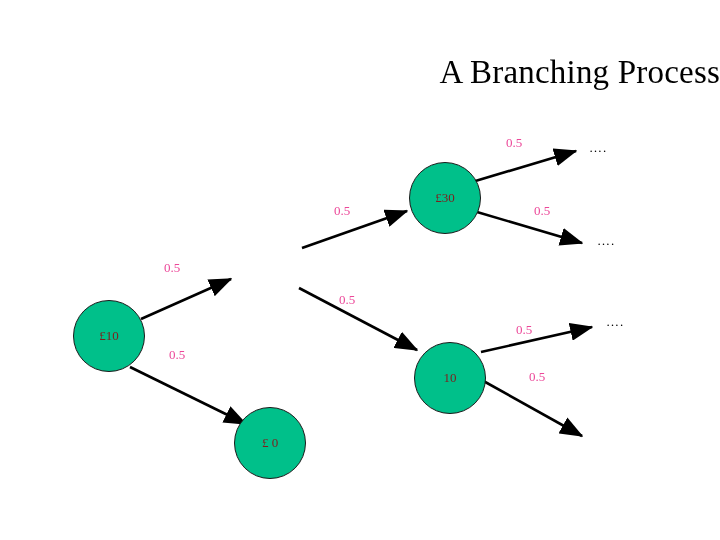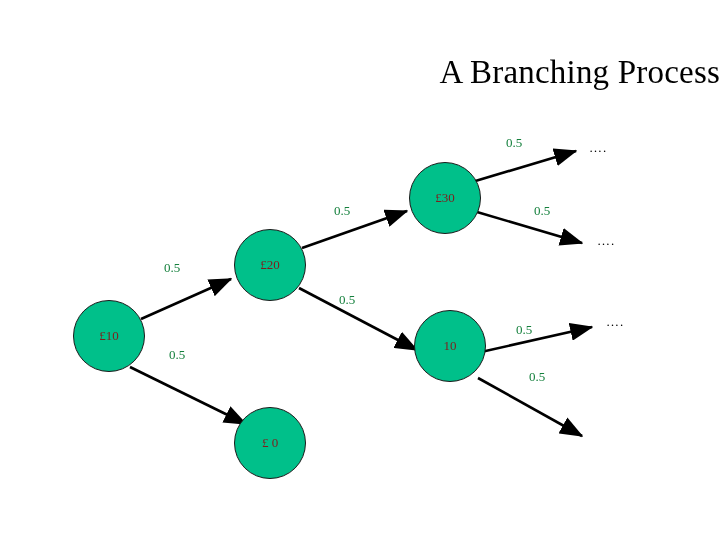--- a/index.html
+++ b/index.html
@@ -47,21 +47,21 @@
     justify-content: center;
     font-family: "Liberation Serif", serif;
     font-size: 13px;
     color: #7f1d1d;
     z-index: 3;
   }
   .plabel {
     position: absolute;
     font-family: "Liberation Serif", serif;
     font-size: 13px;
-    color: #15803d;
+    color: #ec4899;
     white-space: nowrap;
     z-index: 4;
   }
   .dots {
     position: absolute;
     font-family: "Liberation Serif", serif;
     font-size: 13px;
     color: #000000;
     white-space: nowrap;
     letter-spacing: 1px;
@@ -96,29 +96,26 @@
 
     <line x1="481" y1="352" x2="592" y2="327" stroke="#000000" stroke-width="2.6" marker-end="url(#arrowhead)"></line>
 
     <line x1="478" y1="378" x2="582" y2="436" stroke="#000000" stroke-width="2.6" marker-end="url(#arrowhead)"></line>
   </svg>
 
   <div class="node" style="left:73px; top:300px; width:72px; height:72px;">
     <span>£10</span>
   </div>
 
-  <div class="node" style="left:234px; top:229px; width:72px; height:72px;">
-    <span>£20</span>
-  </div>
 
   <div class="node" style="left:409px; top:162px; width:72px; height:72px;">
     <span>£30</span>
   </div>
 
-  <div class="node" style="left:414px; top:310px; width:72px; height:72px;">
+  <div class="node" style="left:414px; top:342px; width:72px; height:72px;">
     <span>10</span>
   </div>
 
   <div class="node" style="left:234px; top:407px; width:72px; height:72px;">
     <span>£ 0</span>
   </div>
 
   <div class="plabel" style="left:164px; top:260px;">0.5</div>
 
   <div class="plabel" style="left:169px; top:347px;">0.5</div>

